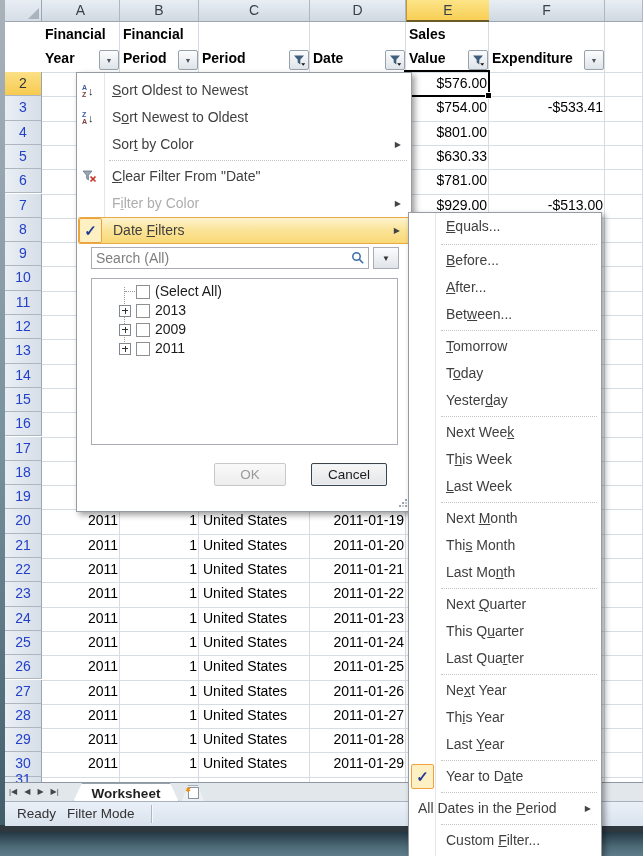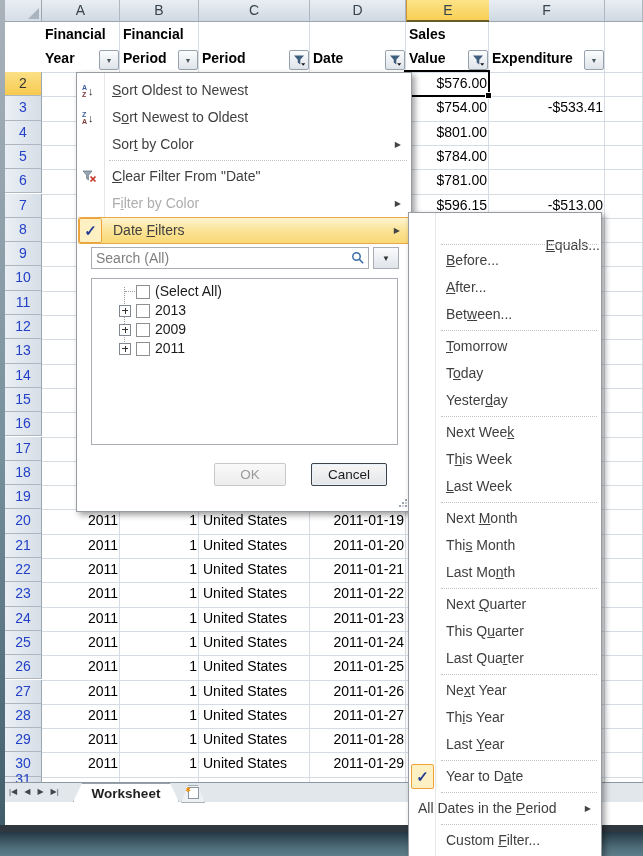--- a/index.html
+++ b/index.html
@@ -244,23 +244,23 @@
       <div class="hdrcell" style="left: 489px; width: 115px;">
         <div class="single">Expenditure</div>
       </div>
       <div class="fbtn" style="left: 584px; top: 50px;">
         <span class="varrow">▼</span>
       </div>
       <div class="cell num" style="left: 406px; width: 81px; top: 75px; height: 20.3px;">$576.00</div>
       <div class="cell num" style="left: 406px; width: 81px; top: 99.3px; height: 20.3px;">$754.00</div>
       <div class="cell num" style="left: 489px; width: 114px; top: 99.3px; height: 20.3px;">-$533.41</div>
       <div class="cell num" style="left: 406px; width: 81px; top: 123.6px; height: 20.3px;">$801.00</div>
-      <div class="cell num" style="left: 406px; width: 81px; top: 147.9px; height: 20.3px;">$784.00</div>
+      <div class="cell num" style="left: 406px; width: 81px; top: 147.9px; height: 20.3px;">$630.33</div>
       <div class="cell num" style="left: 406px; width: 81px; top: 172.2px; height: 20.3px;">$781.00</div>
-      <div class="cell num" style="left: 406px; width: 81px; top: 196.5px; height: 20.3px;">$596.15</div>
+      <div class="cell num" style="left: 406px; width: 81px; top: 196.5px; height: 20.3px;">$929.00</div>
       <div class="cell num" style="left: 489px; width: 114px; top: 196.5px; height: 20.3px;">-$513.00</div>
       <div class="cell num" style="left: 42px; width: 76px; top: 512.4px; height: 20.3px;">2011</div>
       <div class="cell num" style="left: 120px; width: 77px; top: 512.4px; height: 20.3px;">1</div>
       <div class="cell txt" style="left: 199px; width: 109px; top: 512.4px; height: 20.3px;">United States</div>
       <div class="cell num" style="left: 310px; width: 94px; top: 512.4px; height: 20.3px;">2011-01-19</div>
       <div class="cell num" style="left: 42px; width: 76px; top: 536.7px; height: 20.3px;">2011</div>
       <div class="cell num" style="left: 120px; width: 77px; top: 536.7px; height: 20.3px;">1</div>
       <div class="cell txt" style="left: 199px; width: 109px; top: 536.7px; height: 20.3px;">United States</div>
       <div class="cell num" style="left: 310px; width: 94px; top: 536.7px; height: 20.3px;">2011-01-20</div>
       <div class="cell num" style="left: 42px; width: 76px; top: 561px; height: 20.3px;">2011</div>
@@ -369,21 +369,21 @@
           <div class="tcheck"></div>
           <div class="lbl">2011</div>
         </div>
       </div>
       <div class="btn" id="ok-btn">OK</div>
       <div class="btn" id="cancel-btn">Cancel</div>
       <div class="grip"></div>
     </div>
   <div id="date-submenu" class="menu-panel">
       <div class="gutterline" style="left: 26px; top: 0px; height: 643px;"></div>
-      <div class="mitem subitem" style="top: 19px; text-align: right;"><u>E</u>quals...</div>
+      <div class="mitem subitem" style="top: 0;"><u>E</u>quals...</div>
       <div class="msep" style="top: 31px;"></div>
       <div class="mitem subitem" style="top: 34px;"><u>B</u>efore...</div>
       <div class="mitem subitem" style="top: 61px;"><u>A</u>fter...</div>
       <div class="mitem subitem" style="top: 88px;">Bet<u>w</u>een...</div>
       <div class="msep" style="top: 117px;"></div>
       <div class="mitem subitem" style="top: 120px;"><u>T</u>omorrow</div>
       <div class="mitem subitem" style="top: 147px;">T<u>o</u>day</div>
       <div class="mitem subitem" style="top: 174px;">Yester<u>d</u>ay</div>
       <div class="msep" style="top: 203px;"></div>
       <div class="mitem subitem" style="top: 206px;">Next Wee<u>k</u></div>
@@ -421,17 +421,22 @@
     </div>
     <div id="ws-tab">
       <span class="tlabel">Worksheet</span>
     </div>
     <div id="ins-tab">
       <span class="sheet"></span>
       <span class="spark">✱</span>
     </div>
   </div>
 
+  <div id="status-bar">
+    <span class="ready">Ready</span>
+    <span class="fmode">Filter Mode</span>
+    <span class="vsep"></span>
+  </div>
 
   <div id="bottom-border"></div>
   <div id="desktop"></div>
   <div id="left-edge"></div>
 </div>
 
 </body></html>

